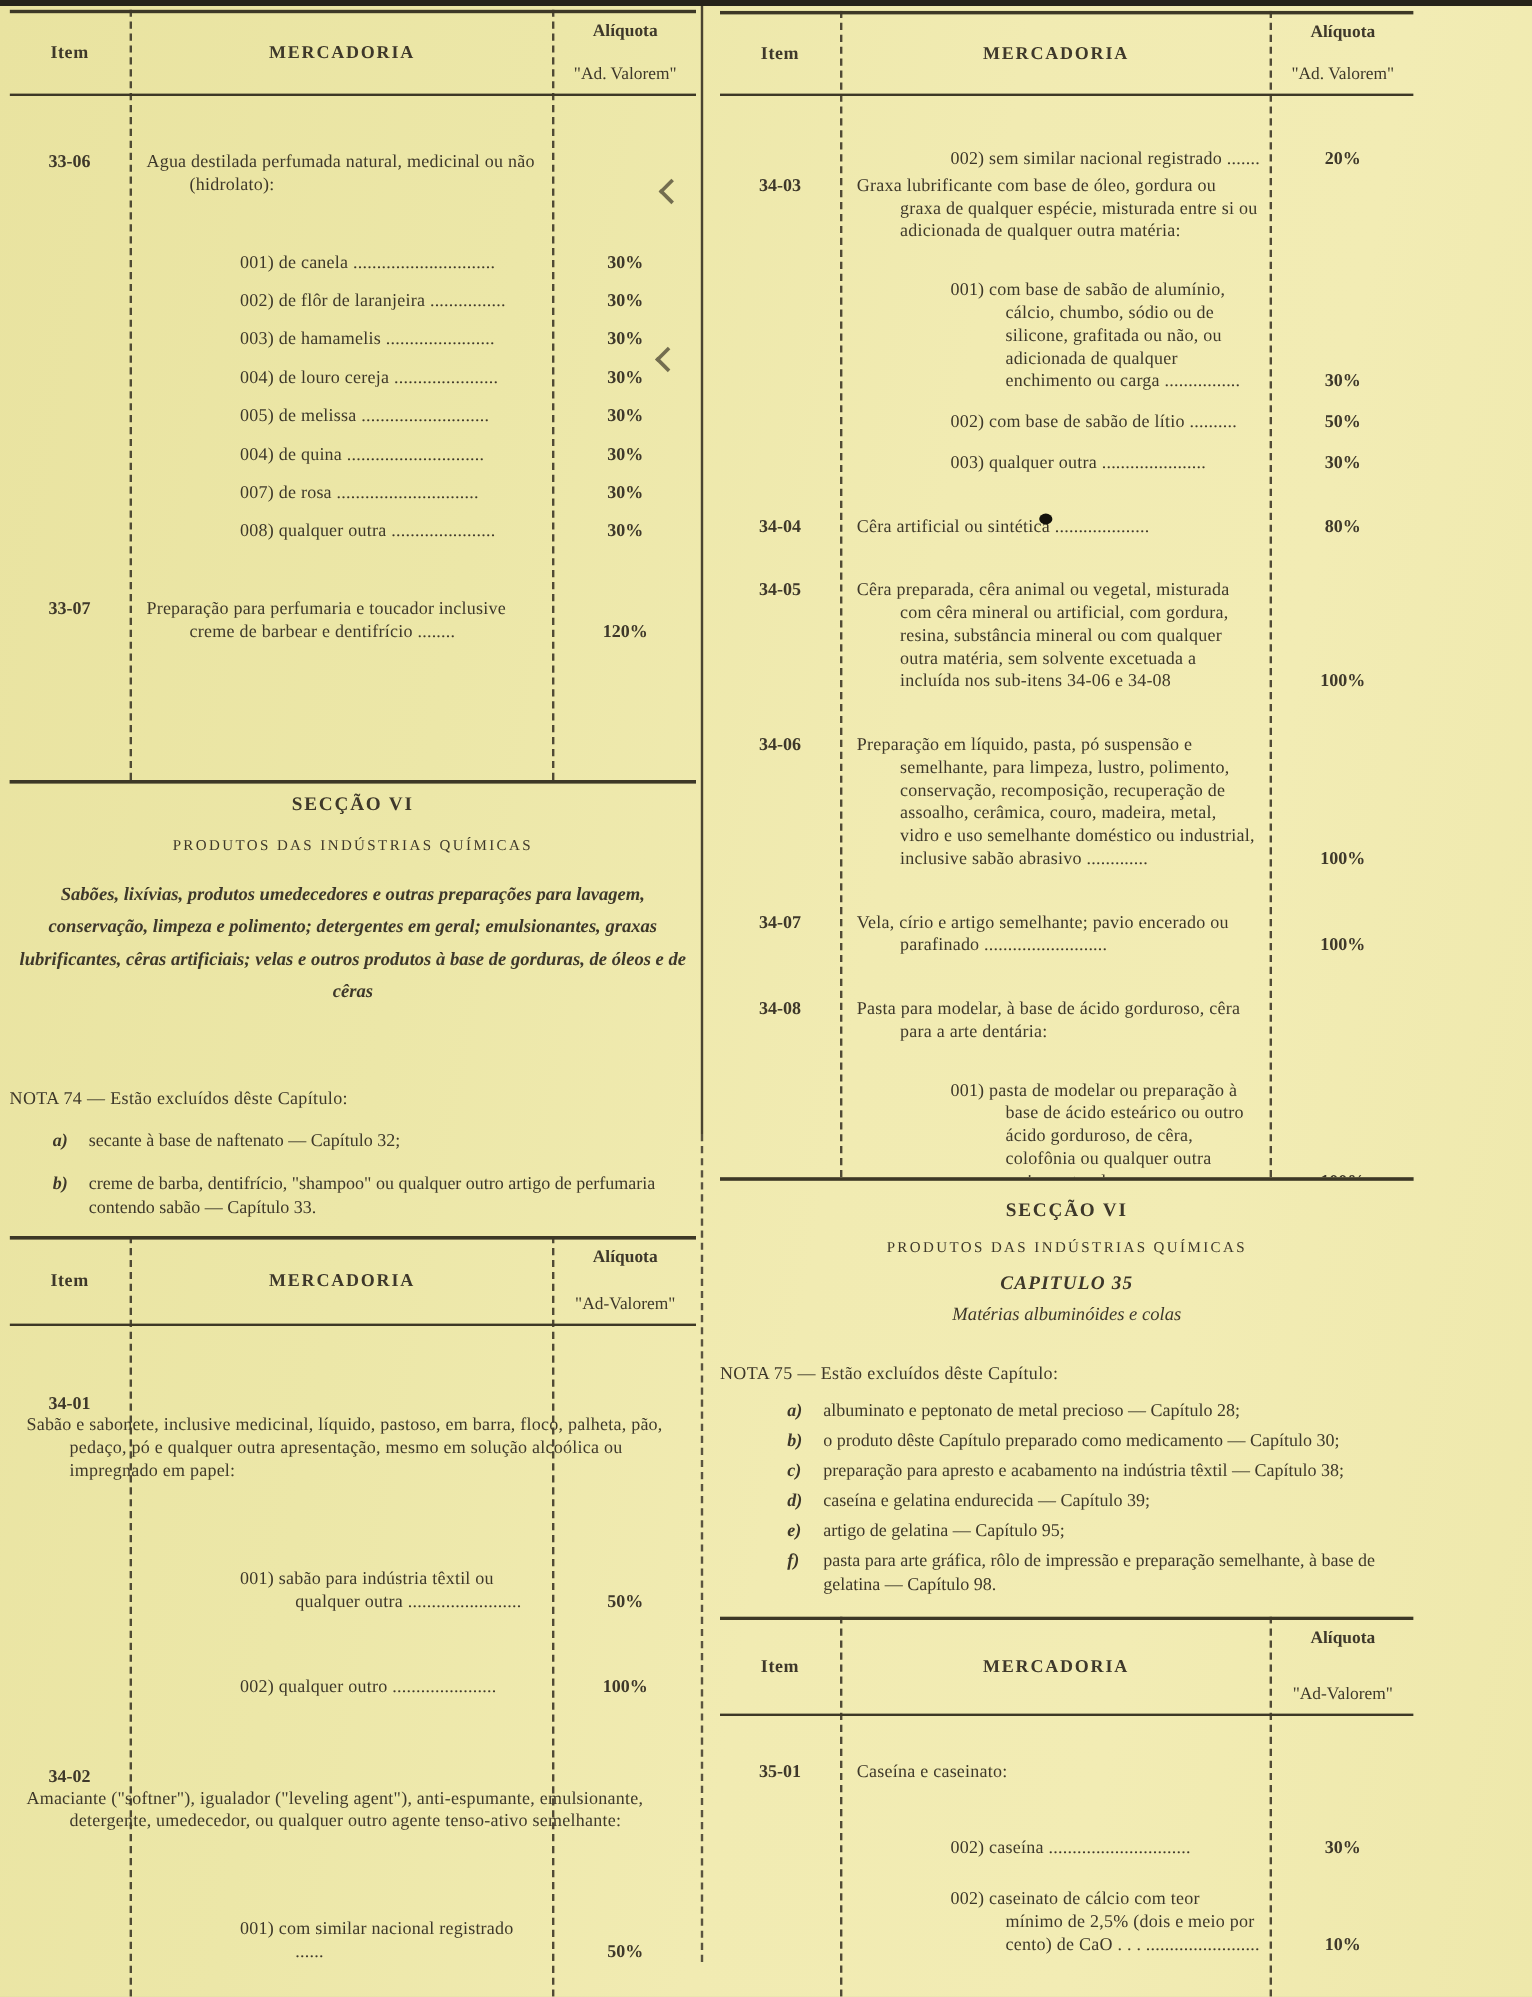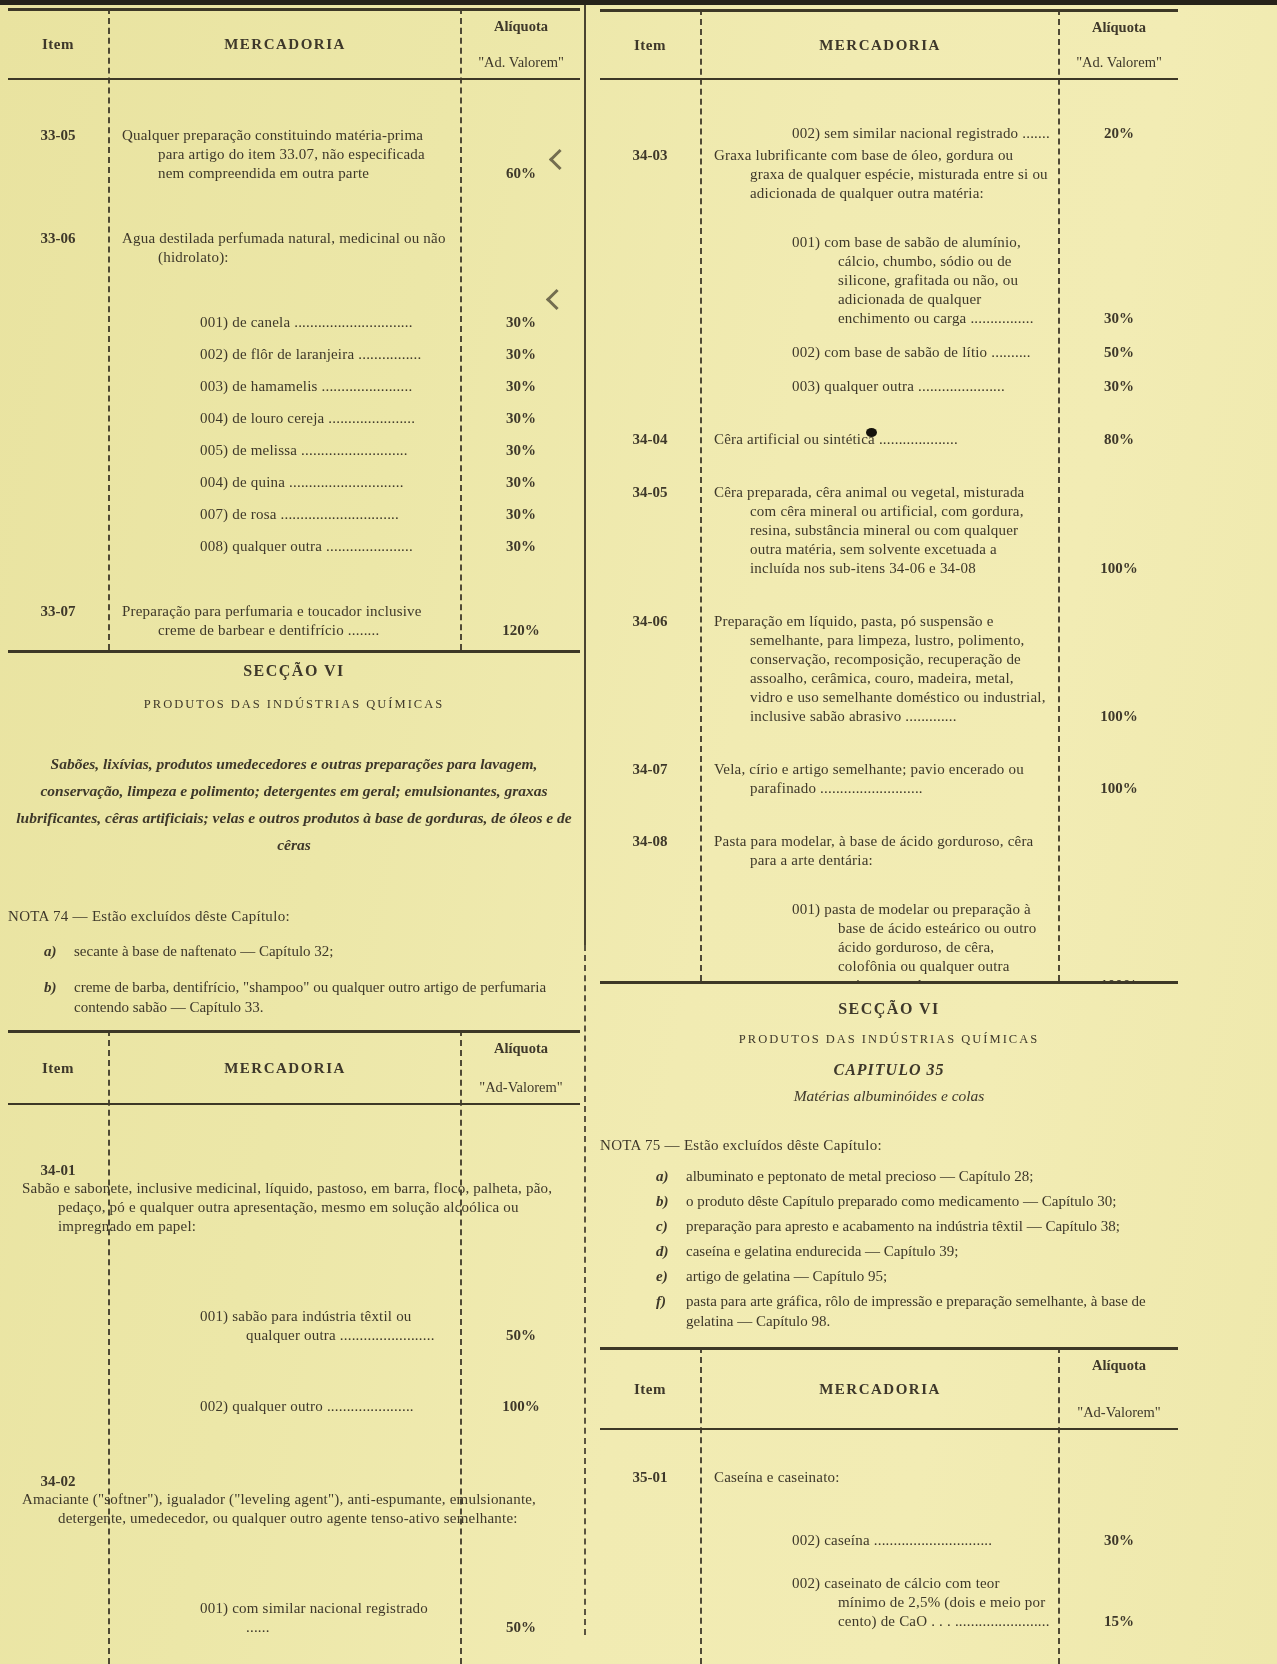--- a/index.html
+++ b/index.html
@@ -63,21 +63,21 @@
   .tD .thead{height:78px;}
   .tD .code-row{margin-top:38px;}
   .tD .sub-row{margin-top:24px;}
   .tD .sub-first{margin-top:44px;}
 
   
   .section{position:absolute;left:0;right:0;text-align:center;}
   .sec-title{font-weight:700;font-size:16px;letter-spacing:1.5px;}
   .sec-sub{font-size:12.5px;letter-spacing:2px;margin-top:17px;}
   .sec-cap{font-weight:700;font-style:italic;font-size:16px;letter-spacing:1px;margin-top:26px;}
-  .sec-desc{font-style:italic;font-weight:600;font-size:15.5px;line-height:27px;margin:38px auto 0;max-width:560px;text-align:center;}
+  .sec-desc{font-style:italic;font-weight:600;font-size:15.5px;line-height:27px;margin:20px auto 0;max-width:560px;text-align:center;}
   .sec-mat{font-style:italic;font-size:15.5px;margin-top:8px;}
 
   
   .nota{position:absolute;left:0;right:0;}
   .nota-title{font-size:15px;letter-spacing:.3px;}
   .nota-items{margin-top:14px;}
   .nota-item{display:flex;font-size:15px;line-height:20px;margin-top:10px;}
   .nota-l{flex:none;font-style:italic;font-weight:700;width:30px;text-align:left;}
   .nota-t{flex:1;}
   .nota-left .nota-items{padding-left:36px;}
@@ -102,27 +102,20 @@
       <div class="thead">
         <div class="c-item">Item</div>
         <div class="c-merc">MERCADORIA</div>
         <div class="c-aliq">
           <span class="l1">Alíquota</span>
           <span class="l2">"Ad. Valorem"</span>
         </div>
       </div>
       <div class="tbody">
           <div class="row code-row ">
-            <div class="code">33-05</div>
-            <div class="descwrap">
-              <div class="t desc">Qualquer preparação constituindo matéria-prima para artigo do item 33.07, não especificada nem compreendida em outra parte</div>
-            </div>
-            <div class="rate">60%</div>
-          </div>
-          <div class="row code-row ">
             <div class="code">33-06</div>
             <div class="descwrap">
               <div class="t desc">Agua destilada perfumada natural, medicinal ou não (hidrolato):</div>
             </div>
             <div class="rate"></div>
           </div>
           <div class="row sub-row sub-first">
             <div class="code"></div>
             <div class="descwrap">
               <div class="t sub">001) de canela ..............................</div>
@@ -414,21 +407,21 @@
             <div class="descwrap">
               <div class="t sub">002) caseína ..............................</div>
             </div>
             <div class="rate">30%</div>
           </div>
           <div class="row sub-row">
             <div class="code"></div>
             <div class="descwrap">
               <div class="t sub">002) caseinato de cálcio com teor mínimo de 2,5% (dois e meio por cento) de CaO . . . ........................</div>
             </div>
-            <div class="rate">15%</div>
+            <div class="rate">10%</div>
           </div>
         </div>
       <div class="vline vl1"></div>
       <div class="vline vl2"></div>
     </div>
   </div>
 
   <div class="divider"></div>
   <div class="divider2"></div>
 

